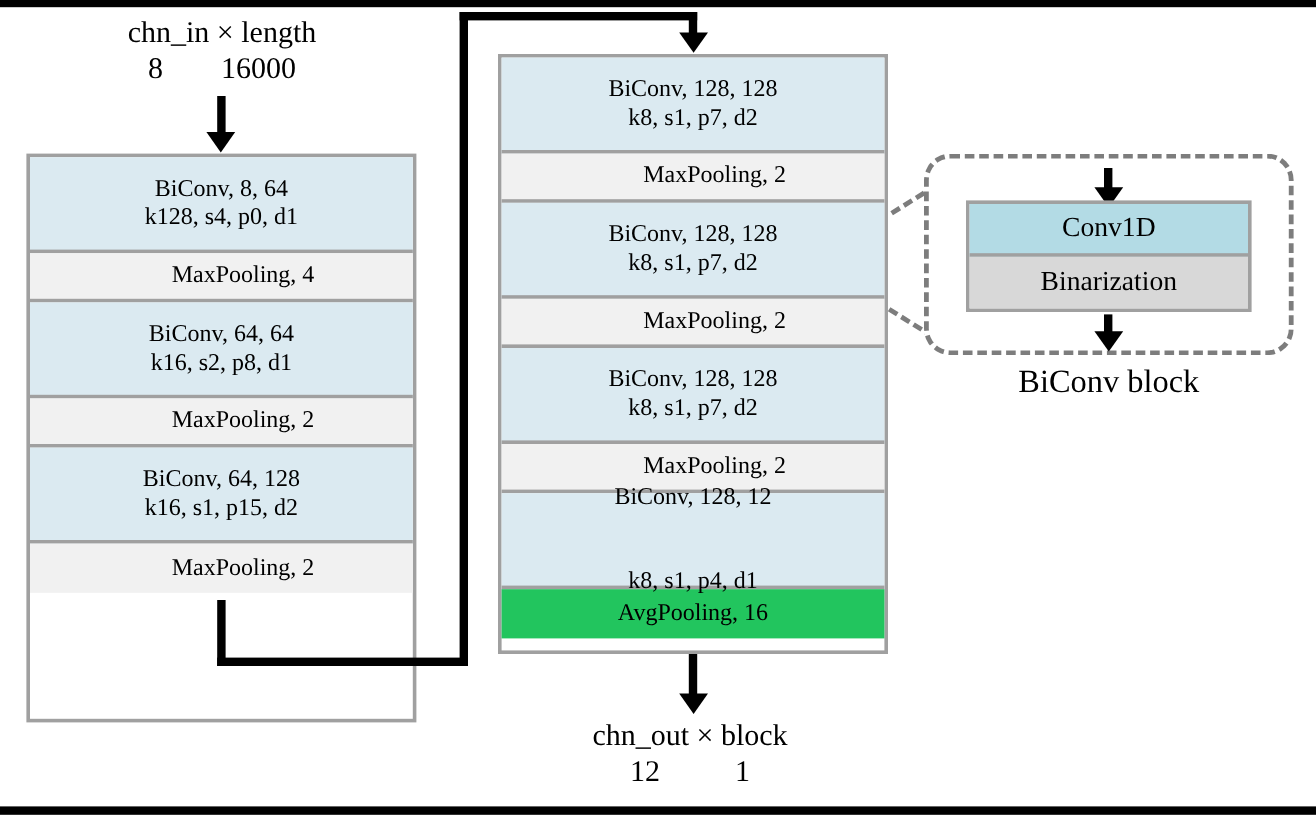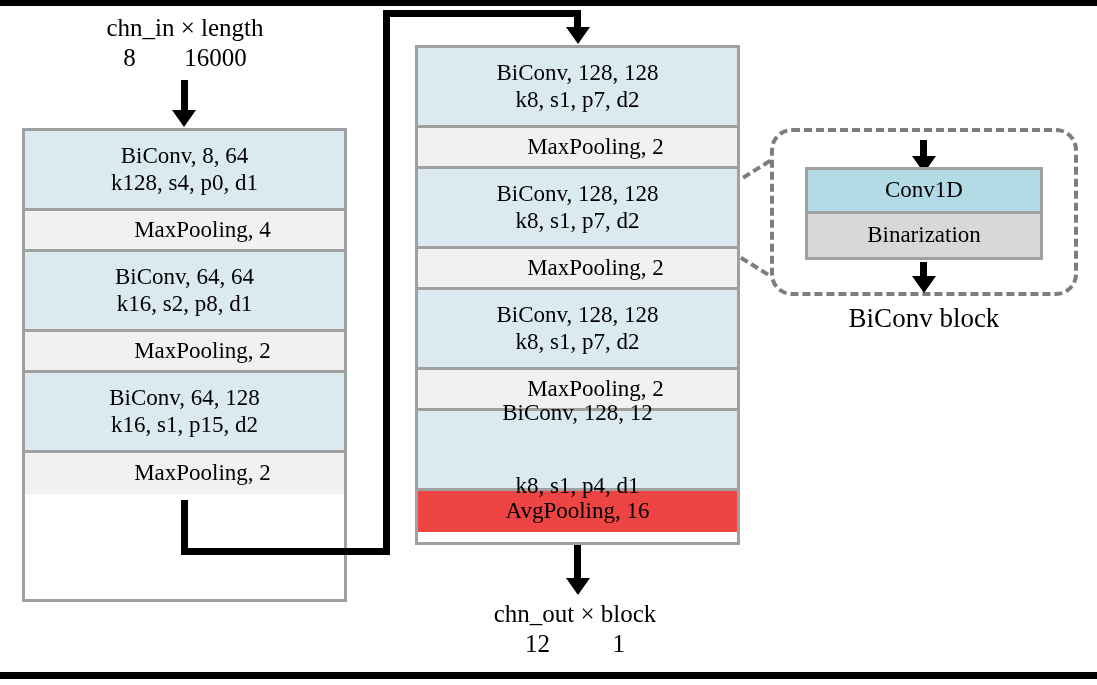--- a/index.html
+++ b/index.html
@@ -46,28 +46,28 @@
     background: #ffffff;
   }
   .cell {
     box-sizing: border-box;
     border-bottom: 3px solid #a0a0a0;
     display: flex;
     flex-direction: column;
     align-items: center;
     justify-content: center;
     text-align: center;
-    font-size: 23px;
+    font-size: 20px;
     line-height: 1.17;
     white-space: nowrap;
   }
   .cell:last-child { border-bottom: none; }
   .cell.conv  { background: #dbeaf1; }
   .cell.pool  { background: #f1f1f1; padding-left: 36px; }
-  .cell.avg   { background: #ef4444; }
+  .cell.avg   { background: #22c55e; }
 
   
   .vline {
     position: absolute;
     background: #000000;
     width: 7px;
   }
   .hline {
     position: absolute;
     background: #000000;

